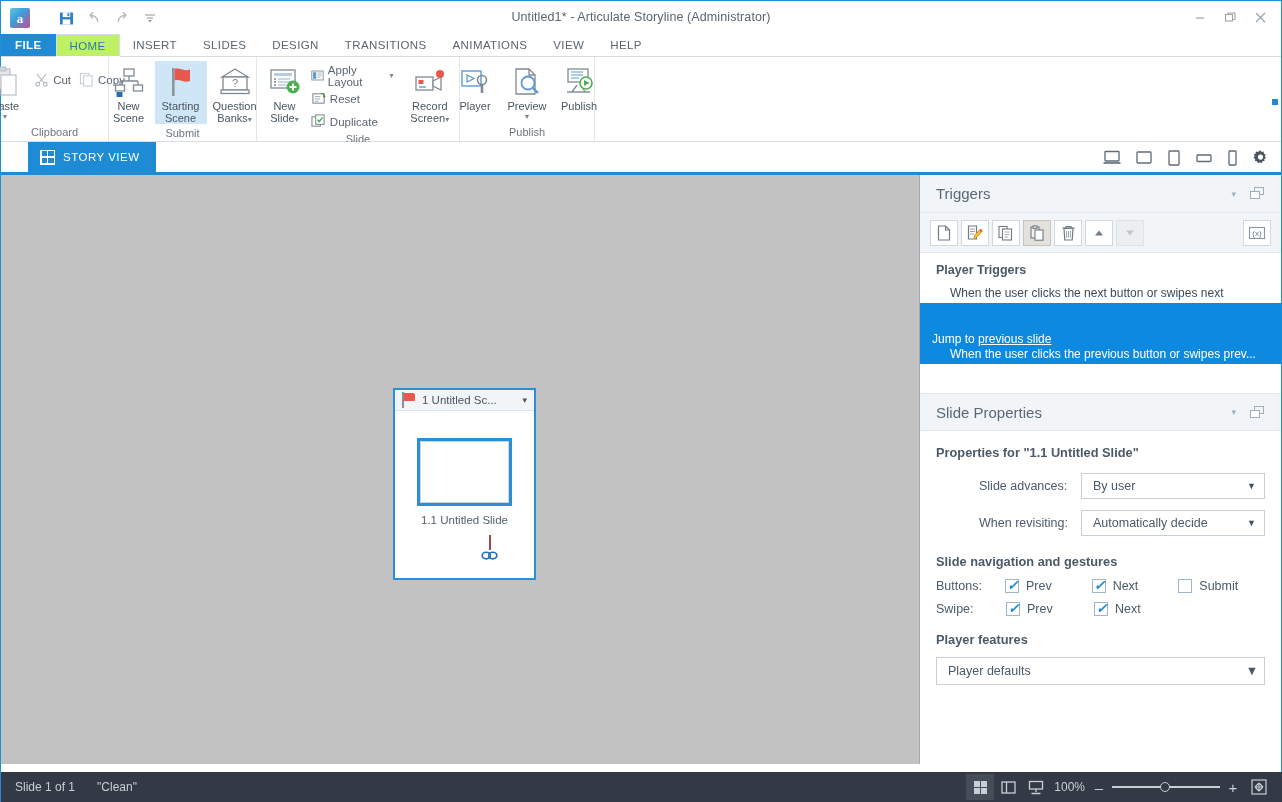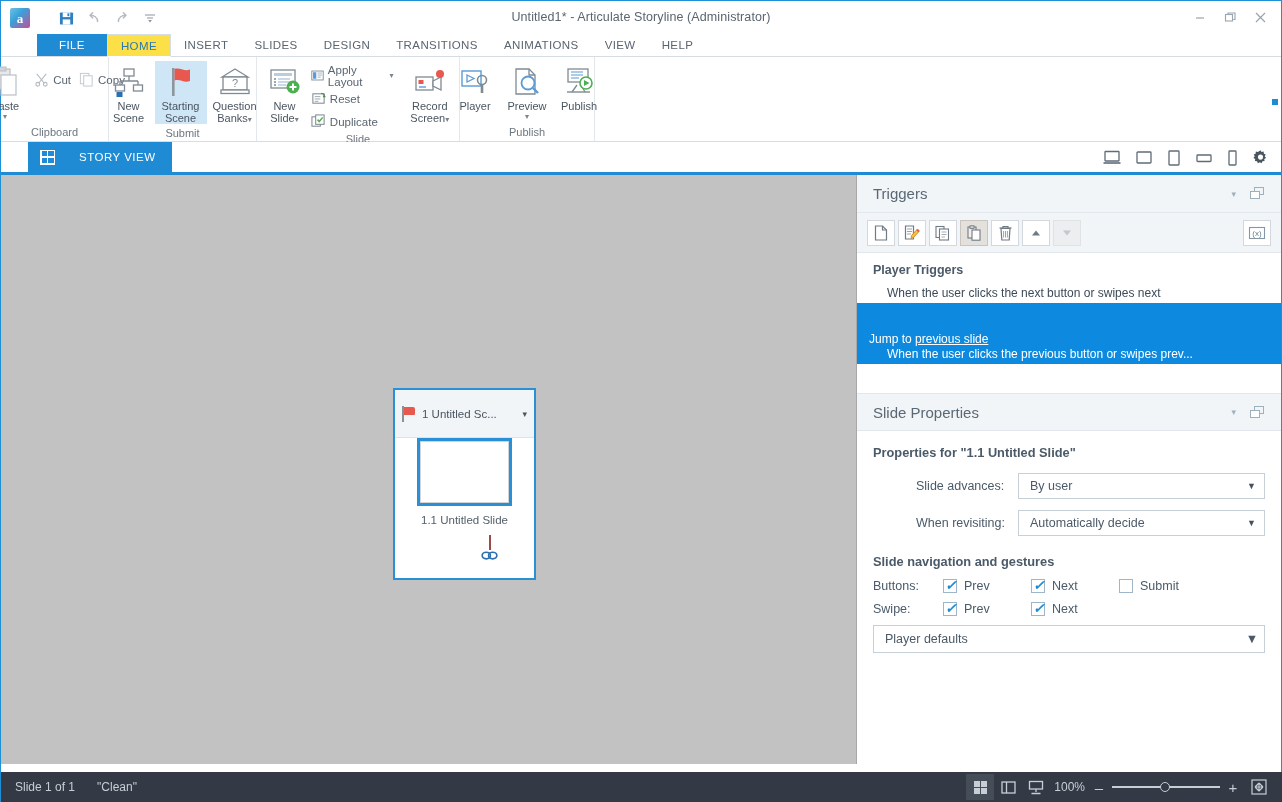--- a/index.html
+++ b/index.html
@@ -33,22 +33,22 @@
   .help-btn { position:absolute; right:9px; top:37px; width:17px; height:17px; border-radius:50%;
               background:#1e8bd4; color:#fff; font-size:12px; font-weight:bold;
               display:flex; align-items:center; justify-content:center;
               border:1.5px solid #cfe4f4; }
 
   
   .ribbon-tabs { position:relative; height:23px; background:#fff; display:flex;
                  align-items:stretch; border-bottom:1px solid #d6dde3; }
   .tab { padding:0 13px; display:flex; align-items:center; font-size:11.5px;
          color:#5a6570; letter-spacing:0.4px; }
-  .tab.file { background:#1e8bd4; color:#fff; font-weight:normal; padding:0 22px;margin-left:36px; }
-  .tab.active { background:#fde047; color:#2a7ab0; border:1px solid #d6dde3; border-bottom:1px solid #fff;
+  .tab.file { background:#1e8bd4; color:#fff; font-weight:bold; padding:0 14px; }
+  .tab.active { background:#bef264; color:#2a7ab0; border:1px solid #d6dde3; border-bottom:1px solid #fff;
                 margin-bottom:-1px; }
 
   
   .ribbon { position:relative; height:85px; background:#fff; border-bottom:1px solid #d6dde3;
             display:flex; align-items:stretch; }
   .rgroup { position:relative; display:flex; flex-direction:column; align-items:center;
             border-right:1px solid #e2e7eb; padding:0 4px; }
   .rgroup:last-child { border-right:none; }
   .rgroup-body { flex:1; display:flex; align-items:flex-start; padding-top:4px; }
   .rgroup-label { height:16px; font-size:11px; color:#6d7780; text-align:center;
@@ -60,54 +60,54 @@
   .bigbtn.sel { background:#cfe6f7; }
   .smallbtn { display:flex; align-items:center; gap:4px; height:21px; padding:0 3px; }
   .smallbtn .lbl { font-size:11.5px; color:#5a6570; }
   .caret { font-size:8px; color:#7b858e; }
   .ribbon-collapse { position:absolute; right:3px; top:42px; width:6px; height:6px; background:#1e8bd4; }
 
   
   .viewbar { position:relative; height:33px; background:#fff; border-bottom:3px solid #1e8bd4;
              display:flex; align-items:flex-end; }
   .storytab { margin-left:27px; height:30px; background:#1e8bd4; color:#fff; font-size:11.5px;
-              letter-spacing:0.5px; display:flex; align-items:center; gap:24px; padding:0 16px 0 12px; }
+              letter-spacing:0.5px; display:flex; align-items:center; gap:8px; padding:0 16px 0 12px; }
   .storytab .gico { width:15px; height:15px; background:#fff; display:grid;
                     grid-template-columns:1fr 1fr; grid-template-rows:1fr 1fr; gap:1.5px; padding:1.5px; }
   .storytab .gico i { background:#1e8bd4; display:block; }
   .viewicons { margin-left:auto; display:flex; align-items:center; gap:14px; padding:0 12px 6px 0; }
   .vicon { color:#5e6c78; display:flex; align-items:center; }
 
   
   .main { position:relative; height:589px; display:flex; }
   .canvas { position:relative; flex:1; background:#c2c2c2; border-right:1px solid #a8a8a8; }
 
   
   .scene { position:absolute; left:392px; top:213px; width:143px; height:192px;
            background:#fff; border:2px solid #2a8fd4; }
-  .scene-head { height:48px; background:#f2f5f7; border-bottom:1px solid #dde3e8;
+  .scene-head { height:21px; background:#f2f5f7; border-bottom:1px solid #dde3e8;
                 display:flex; align-items:center; padding:0 7px; gap:6px; }
   .flag-ico { width:14px; height:16px; position:relative; }
   .flag-ico .pole { position:absolute; left:0; top:0; width:2px; height:16px; background:#8b9097; }
   .flag-ico .cloth { position:absolute; left:2px; top:1px; width:11px; height:8px;
                      background:#e8584f; border-radius:0 2px 1px 0; }
   .scene-title { font-size:11.5px; color:#4a5560; flex:1; white-space:nowrap; overflow:hidden; }
   .scene-caret { font-size:9px; color:#4a5560; }
   .slide-thumb { position:absolute; left:22px; top:48px; width:95px; height:68px;
                  background:#fff; border:3px solid #2a8fd4; }
   .slide-thumb i { position:absolute; inset:0; border:1px solid #cfd4d8; display:block; }
   .slide-label { position:absolute; left:0; right:0; top:124px; text-align:center;
                  font-size:11.5px; color:#54606b; }
   .link-ico { position:absolute; left:86px; top:145px; }
   .link-ico .stem { position:absolute; left:8px; top:0; width:1.5px; height:15px; background:#9b4a47; }
   .link-ico .chain { position:absolute; left:0; top:15px; width:17px; height:11px;
                      color:#2a6fb0; font-size:13px; text-align:center; line-height:11px; }
 
   
-  .rpanel { width:424px; background:#fff; display:flex; flex-direction:column; }
+  .rpanel { width:361px; background:#fff; display:flex; flex-direction:column; }
   .panel-head { height:38px; background:#f2f5f8; border-bottom:1px solid #e1e7ec;
                 display:flex; align-items:center; padding:0 16px; }
   .panel-head h2 { font-size:15px; font-weight:normal; color:#5a6875; flex:1; }
   .panel-head .pcaret { font-size:9px; color:#9fb0bd; margin-right:14px; }
   .pin-ico { width:15px; height:13px; position:relative; }
   .pin-ico b { position:absolute; width:10px; height:8px; border:1.5px solid #9fb0bd; display:block; }
   .pin-ico b.a { left:4px; top:0; }
   .pin-ico b.b { left:0; top:4px; background:#fff; }
 
   
@@ -624,20 +624,21 @@
             <span class="chk-item">
               <i class="cbox on"></i>
               <span>Prev</span>
             </span>
             <span class="chk-item">
               <i class="cbox on"></i>
               <span>Next</span>
             </span>
           </div>
 
+          <div class="sp-h" style="margin-top:16px">Player features</div>
           <div class="pf-box">
             <span style="flex:1">Player defaults</span>
             <span class="ar">▼</span>
           </div>
         </div>
       </div>
     </div>
   </div>
 
   <div class="statusbar">

